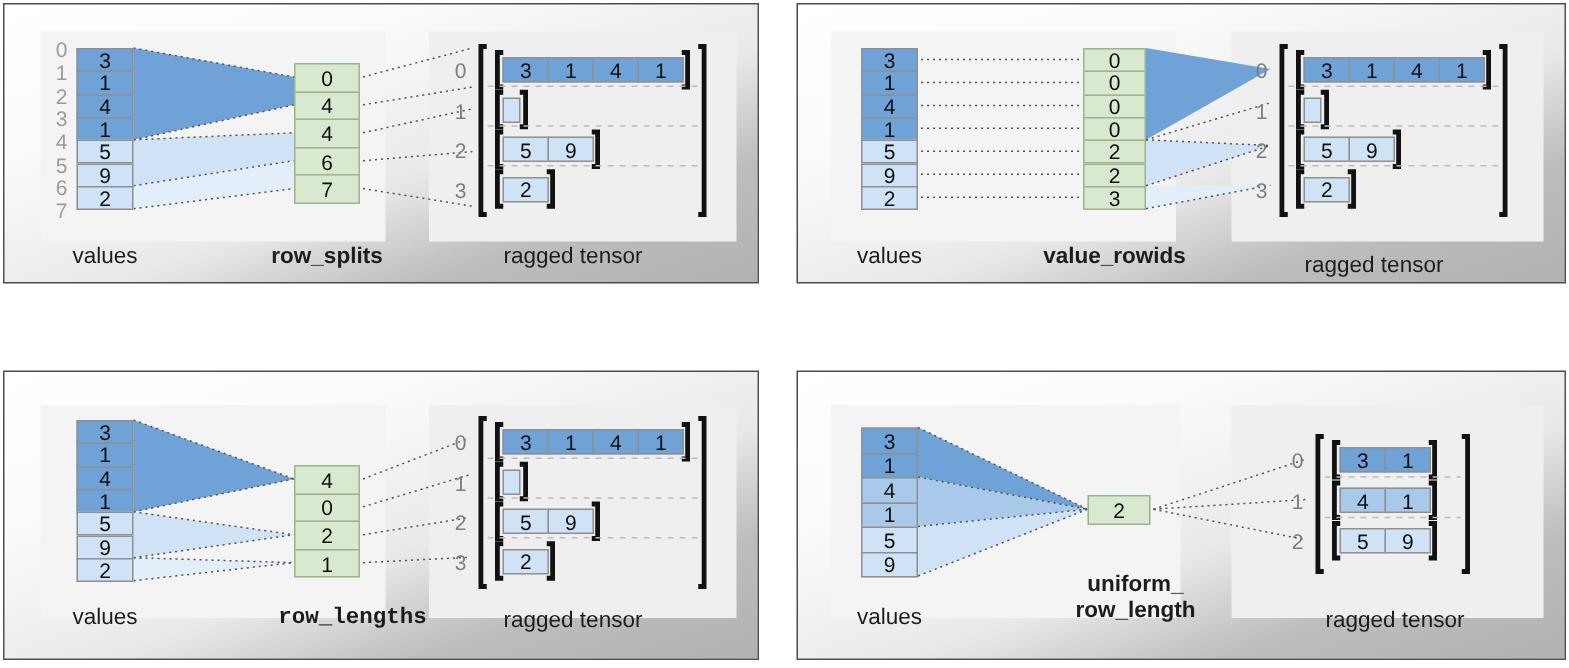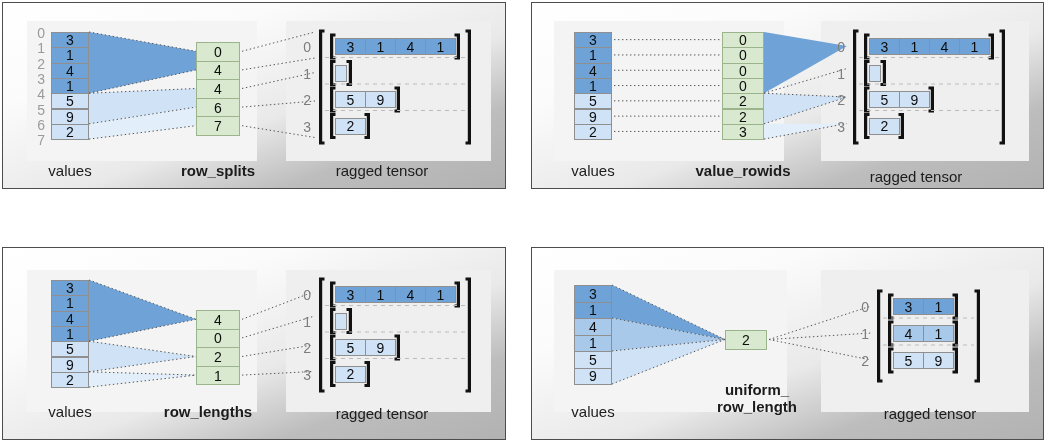--- a/index.html
+++ b/index.html
@@ -302,21 +302,21 @@
       <div class="cell" style="left:51px;top:310.6px;width:38px;height:16.3px;background:#6fa3d8;">4</div>
       <div class="cell" style="left:51px;top:325.9px;width:38px;height:16.3px;background:#6fa3d8;">1</div>
       <div class="cell" style="left:51px;top:341.2px;width:38px;height:16.3px;background:#cfe2f6;">5</div>
       <div class="cell" style="left:51px;top:356.5px;width:38px;height:16.3px;background:#cfe2f6;">9</div>
       <div class="cell" style="left:51px;top:371.8px;width:38px;height:16.3px;background:#cfe2f6;">2</div>
       <div class="cell" style="left:196px;top:310px;width:44px;height:19.6px;background:#d9e9cf;border-color:#9bb48c;">4</div>
       <div class="cell" style="left:196px;top:328.6px;width:44px;height:19.6px;background:#d9e9cf;border-color:#9bb48c;">0</div>
       <div class="cell" style="left:196px;top:347.2px;width:44px;height:19.6px;background:#d9e9cf;border-color:#9bb48c;">2</div>
       <div class="cell" style="left:196px;top:365.8px;width:44px;height:19.6px;background:#d9e9cf;border-color:#9bb48c;">1</div>
       <div class="cap" style="left:21px;top:403px;width:98px;">values</div>
-      <div class="cap bold" style="left:134px;top:403px;width:148px;">row_lengths</div>
+      <div class="cap bold" style="left:161px;top:403px;width:148px;font-family:Liberation Mono, monospace;">row_lengths</div>
       <div class="cap" style="left:322px;top:405px;width:120px;">ragged tensor</div>
       <div class="rowlabel" style="left:299px;top:288px;width:12px;">0</div>
       <div class="cell" style="left:335px;top:286px;width:31px;height:17px;background:#6fa3d8;">3</div>
       <div class="cell" style="left:365px;top:286px;width:31px;height:17px;background:#6fa3d8;">1</div>
       <div class="cell" style="left:395px;top:286px;width:31px;height:17px;background:#6fa3d8;">4</div>
       <div class="cell" style="left:425px;top:286px;width:31px;height:17px;background:#6fa3d8;">1</div>
       <div class="rowlabel" style="left:299px;top:314.5px;width:12px;">1</div>
       <div class="cell" style="left:335px;top:312.5px;width:12px;height:17px;background:#cfe2f6;"></div>
       <div class="rowlabel" style="left:299px;top:341px;width:12px;">2</div>
       <div class="cell" style="left:335px;top:339px;width:31px;height:17px;background:#cfe2f6;">5</div>

